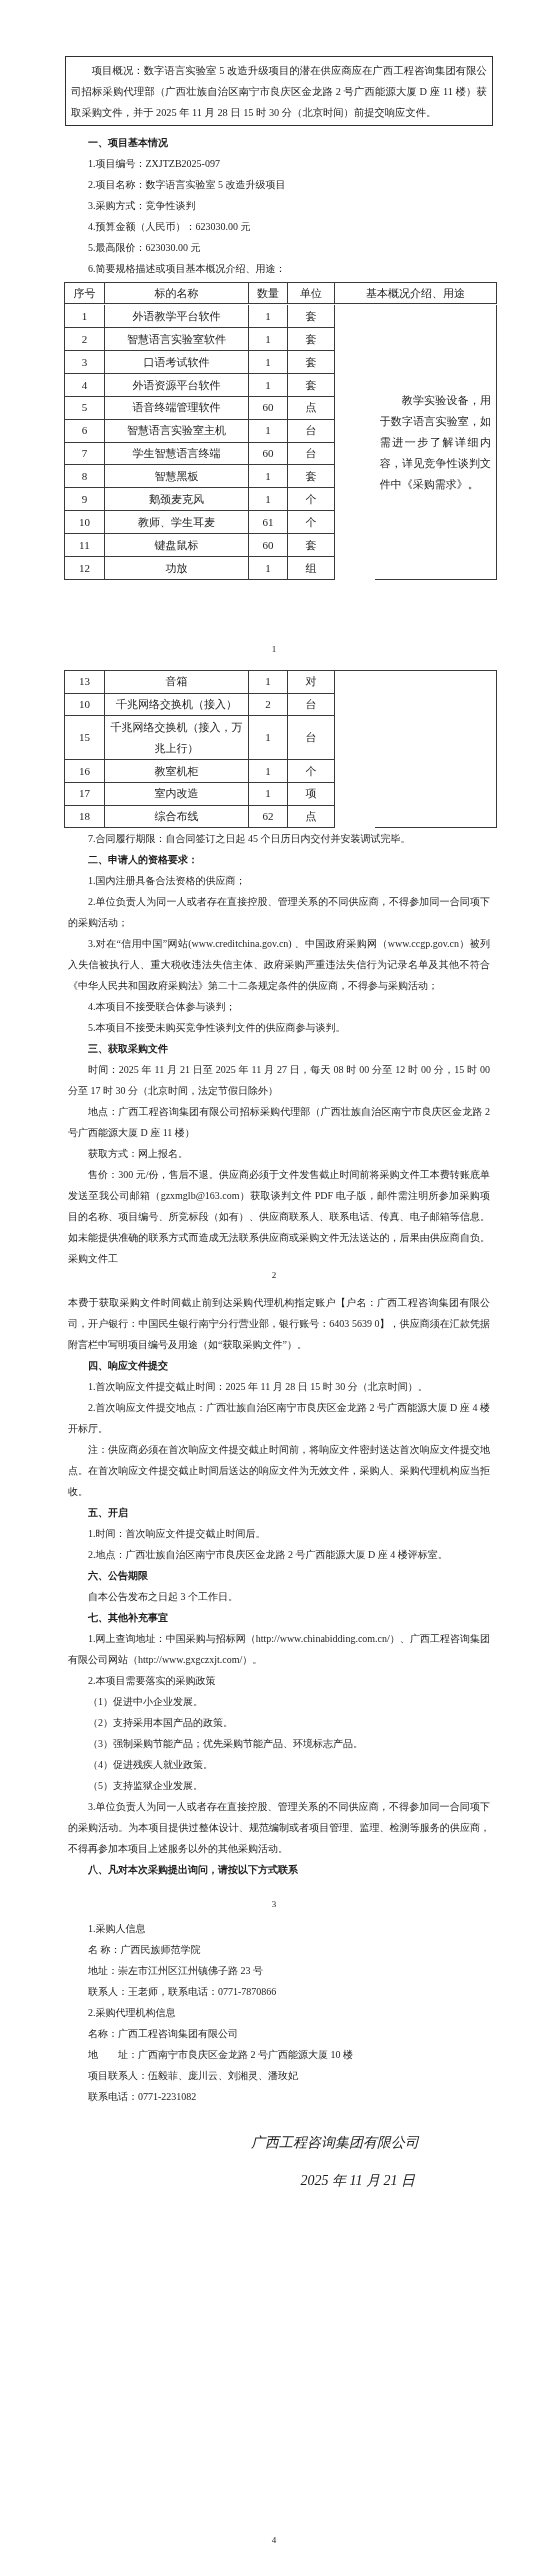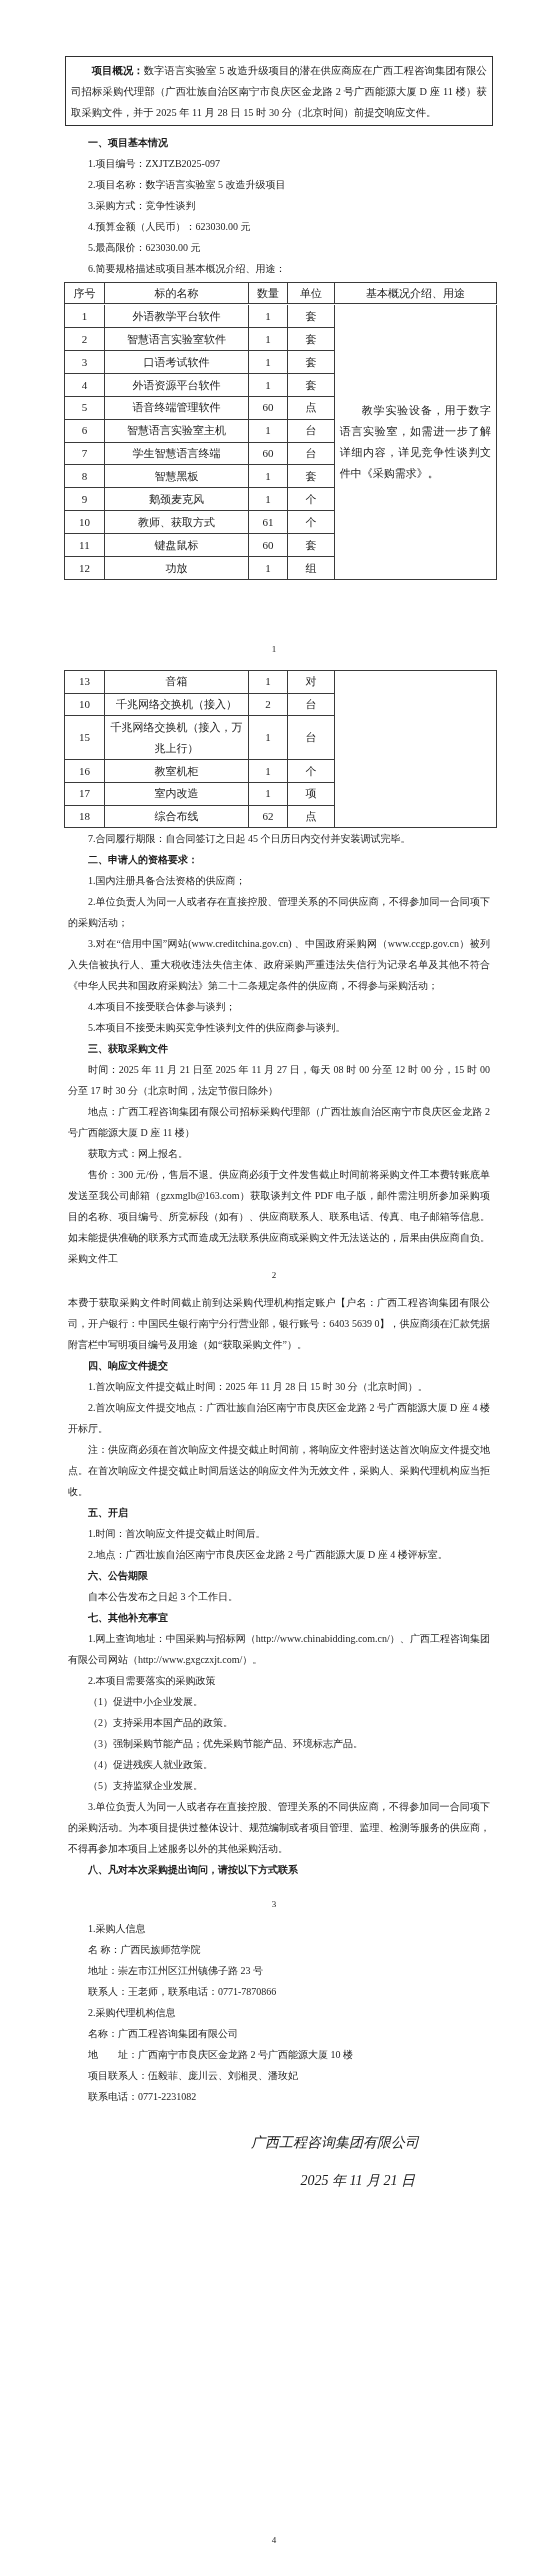--- a/index.html
+++ b/index.html
@@ -38,21 +38,21 @@
     margin: 23px -3.4px 5.5px -3.4px;
     padding: 2.7px 5.5px;
   }
   .overview-box p {
     margin: 0;
     font-size: 10.3px;
     line-height: 21px;
     text-indent: 2em;
     text-align: justify;
   }
-  .overview-label { font-weight: 700; }
+  .overview-label { font-weight: 400; }
 
   
   .bodyline {
     margin: 0;
     font-size: 10px;
     line-height: 21px;
     text-indent: 2em;
     text-align: justify;
   }
   .bodyline.heading { font-weight: 700; text-align: left; }
@@ -80,20 +80,21 @@
     padding: 0.7px 2.1px;
     line-height: 20.5px;
   }
   .grid-table .cell.head { height: 21px; }
   .grid-table .cell.notecell {
     grid-column: 5;
     align-items: center;
     justify-content: flex-end;
     text-align: left;
     padding: 1.4px 4.8px;
+    margin-left: 40px;
   }
   .t1 .cell.notecell { grid-row: 2 / span 12; }
   .t2 .cell.notecell { grid-row: 1 / span 6; }
   .notecell p {
     margin: 0;
     text-indent: 2em;
     line-height: 21px;
     text-align: justify;
   }
   .t2 { margin-top: 5.5px; }
@@ -208,21 +209,21 @@
           <div class="cell">智慧黑板</div>
           <div class="cell">1</div>
           <div class="cell">套</div>
         
           <div class="cell">9</div>
           <div class="cell">鹅颈麦克风</div>
           <div class="cell">1</div>
           <div class="cell">个</div>
         
           <div class="cell">10</div>
-          <div class="cell">教师、获取方式</div>
+          <div class="cell">教师、学生耳麦</div>
           <div class="cell">61</div>
           <div class="cell">个</div>
         
           <div class="cell">11</div>
           <div class="cell">键盘鼠标</div>
           <div class="cell">60</div>
           <div class="cell">套</div>
         
           <div class="cell">12</div>
           <div class="cell">功放</div>

